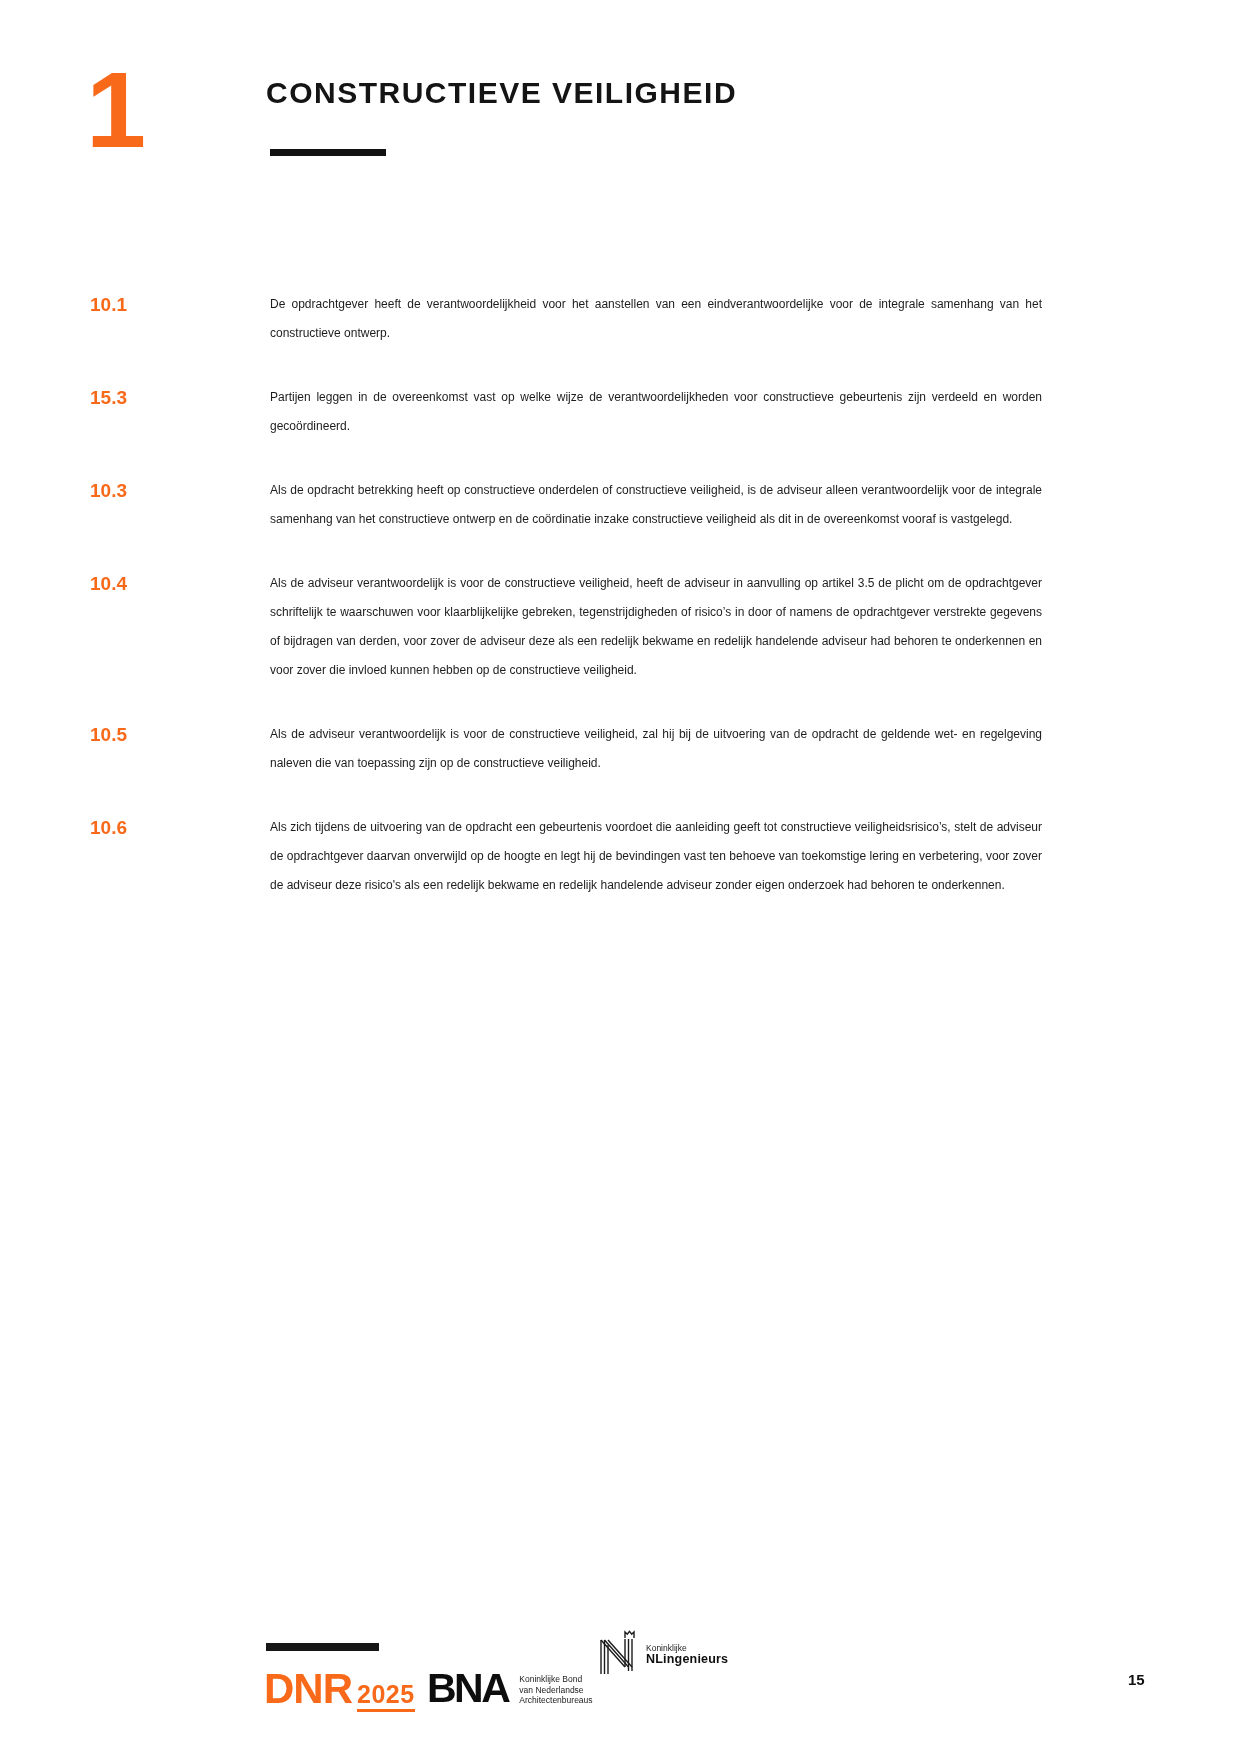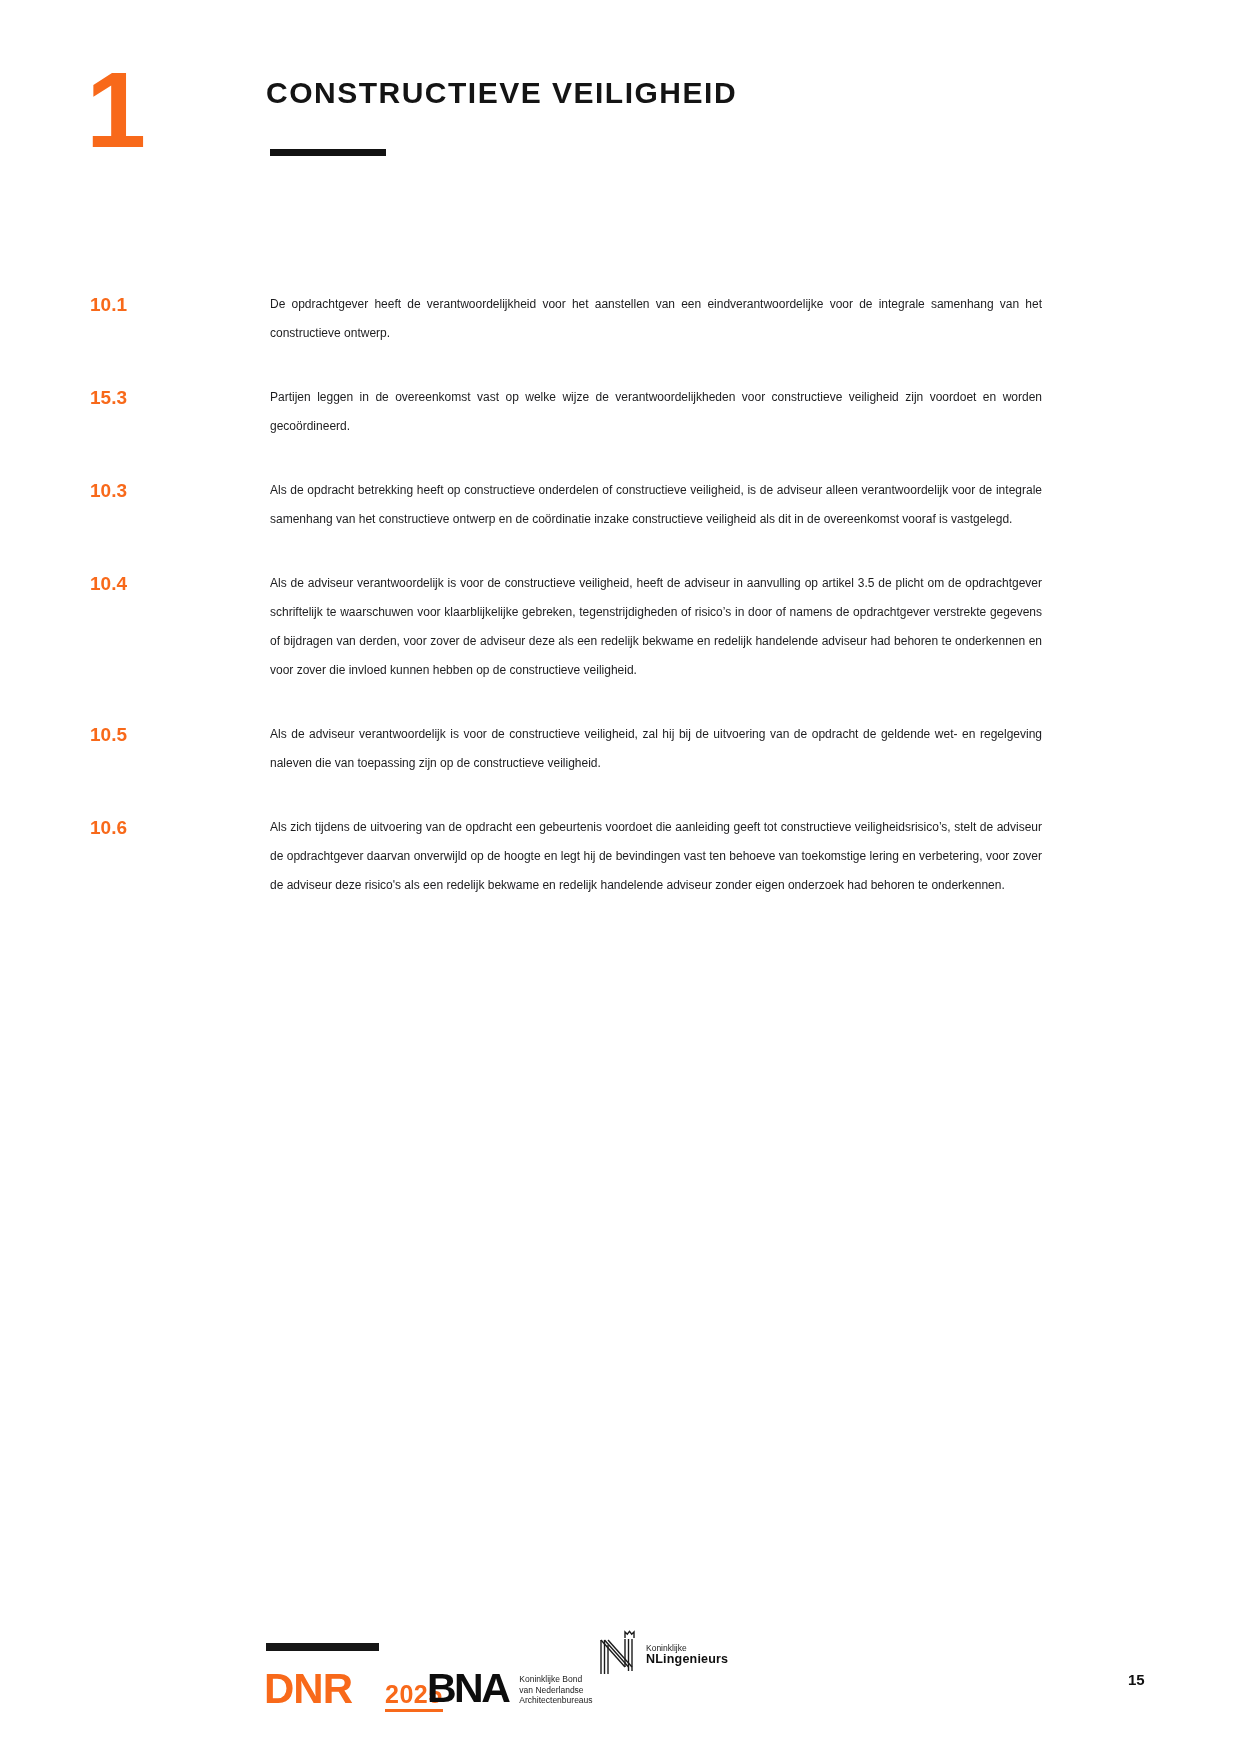--- a/index.html
+++ b/index.html
@@ -75,21 +75,20 @@
     position:absolute;
     left:266px; top:1643px;
     width:113px; height:8px;
     background:#161616;
   }
   .dnr{
     position:absolute;
     left:264px; top:1669px;
     display:flex;
     align-items:baseline;
-    gap:28px;
   }
   .dnr-name{
     font-size:42px;
     font-weight:700;
     letter-spacing:-1px;
     line-height:0.95;
     color:var(--accent);
   }
   .dnr-year{
     font-size:25px;
@@ -159,21 +158,21 @@
 
   <div class="content">
 
     <div class="section">
       <div class="section-number">10.1</div>
       <div class="section-text">De opdrachtgever heeft de verantwoordelijkheid voor het aanstellen van een eindverantwoordelijke voor de integrale samenhang van het constructieve ontwerp.</div>
     </div>
 
     <div class="section">
       <div class="section-number">15.3</div>
-      <div class="section-text">Partijen leggen in de overeenkomst vast op welke wijze de verantwoordelijkheden voor constructieve veiligheid zijn voordoet en worden gecoördineerd.</div>
+      <div class="section-text">Partijen leggen in de overeenkomst vast op welke wijze de verantwoordelijkheden voor constructieve gebeurtenis zijn verdeeld en worden gecoördineerd.</div>
     </div>
 
     <div class="section">
       <div class="section-number">10.3</div>
       <div class="section-text">Als de opdracht betrekking heeft op constructieve onderdelen of constructieve veiligheid, is de adviseur alleen verantwoordelijk voor de integrale samenhang van het constructieve ontwerp en de coördinatie inzake constructieve veiligheid als dit in de overeenkomst vooraf is vastgelegd.</div>
     </div>
 
     <div class="section">
       <div class="section-number">10.4</div>
       <div class="section-text">Als de adviseur verantwoordelijk is voor de constructieve veiligheid, heeft de adviseur in aanvulling op artikel 3.5 de plicht om de opdrachtgever schriftelijk te waarschuwen voor klaarblijkelijke gebreken, tegenstrijdigheden of risico’s in door of namens de opdrachtgever verstrekte gegevens of bijdragen van derden, voor zover de adviseur deze als een redelijk bekwame en redelijk handelende adviseur had behoren te onderkennen en voor zover die invloed kunnen hebben op de constructieve veiligheid.</div>

